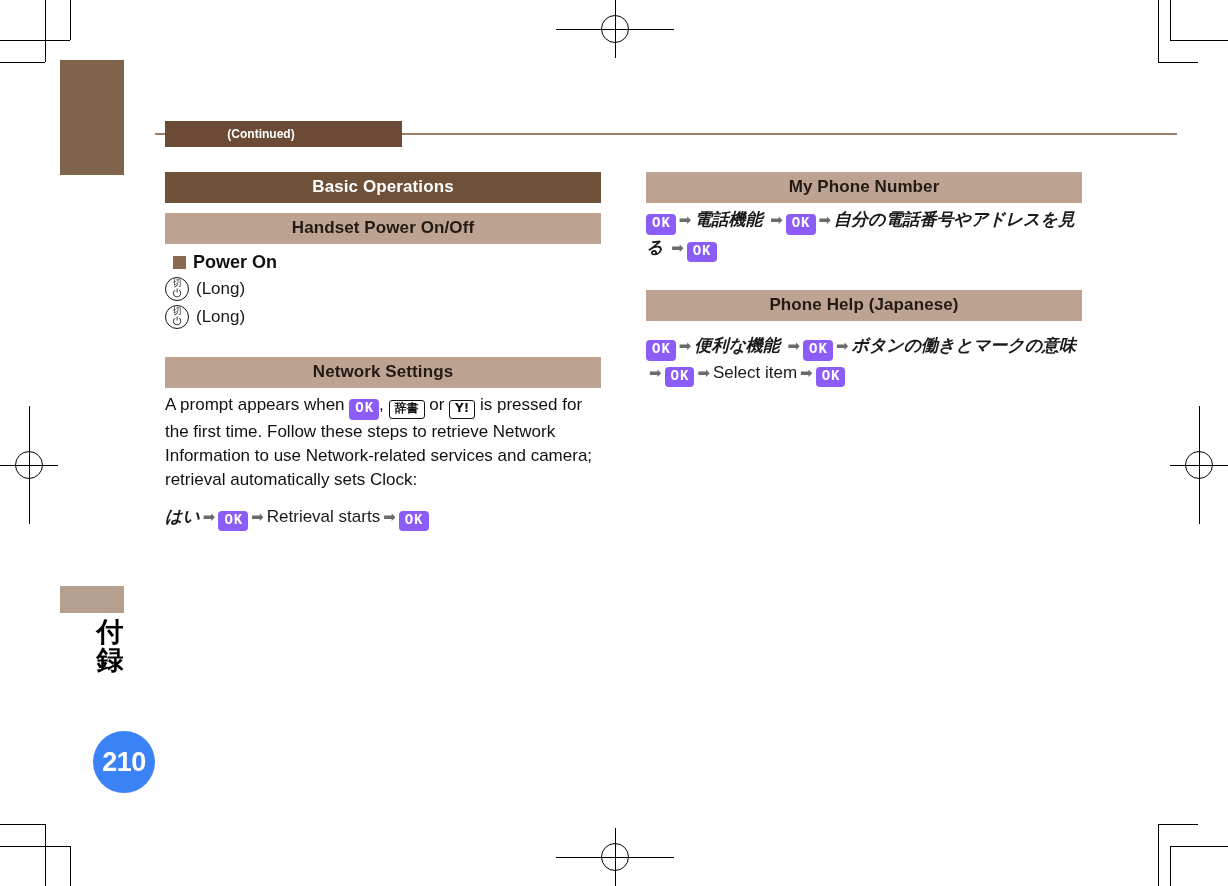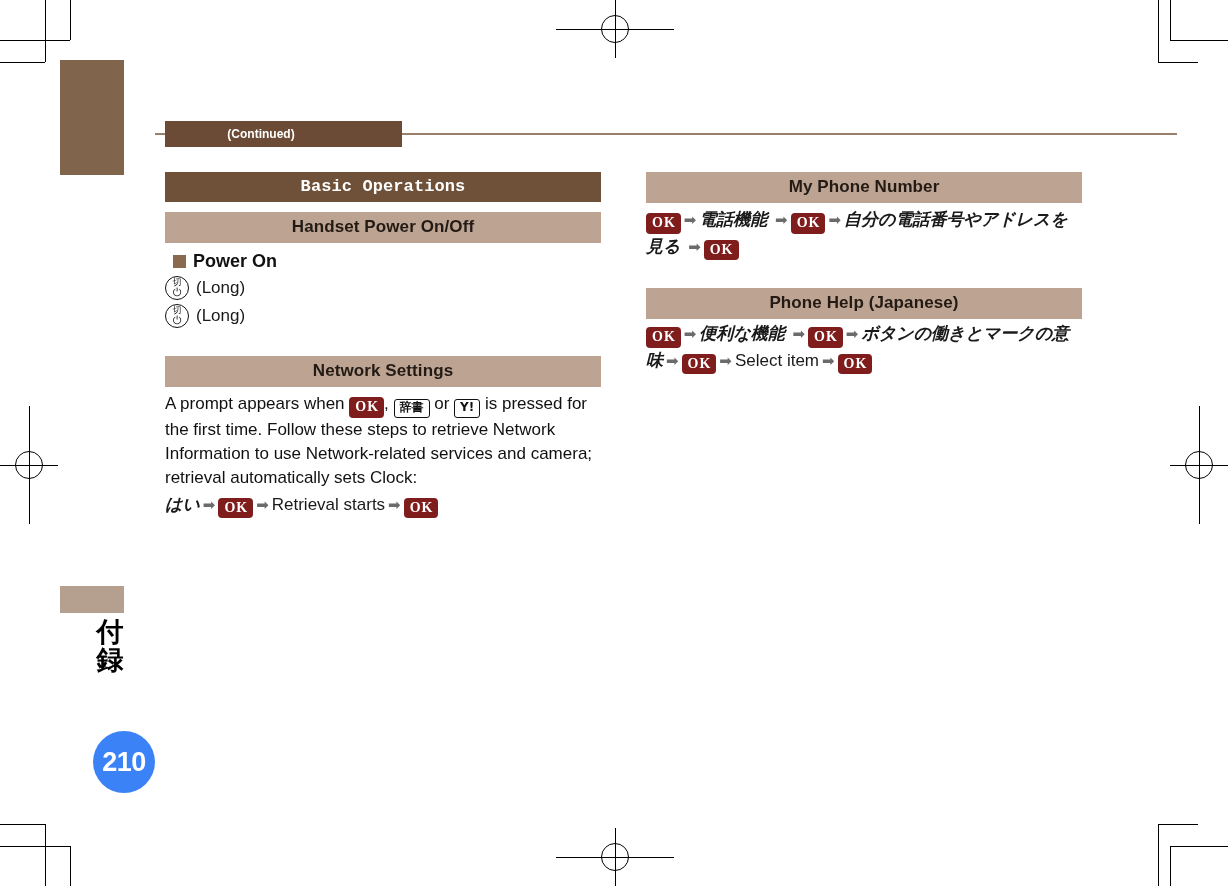--- a/index.html
+++ b/index.html
@@ -92,21 +92,20 @@
   .col-right { left: 646px; }
 
   .bar-major {
     background: #6F5038;
     color: #ffffff;
     font-size: 17px;
     font-weight: 700;
     text-align: center;
     padding: 5px 0 6px 0;
     letter-spacing: 0.1px;
-    font-family: Liberation Mono, monospace;
   }
   .bar-minor {
     background: #BCA392;
     color: #231a14;
     font-size: 17px;
     font-weight: 700;
     text-align: center;
     padding: 5px 0 6px 0;
     margin-top: 28px;
     letter-spacing: 0.1px;
@@ -130,41 +129,41 @@
 
   .para {
     font-size: 17px;
     line-height: 1.42;
     margin-top: 5px;
     color: #111;
   }
   .steps {
     font-size: 17px;
     line-height: 1.45;
-    margin-top: 2px;
+    margin-top: 12px;
   }
   .keyrow {
     display: flex; align-items: center;
     font-size: 17px;
     margin-top: 4px;
   }
 
   
   .key-ok {
     display: inline-block;
-    background: #7f1d1d;
+    background: #8b5cf6;
     color: #ffffff;
     font-size: 14px;
     font-weight: 700;
     letter-spacing: 1px;
     padding: 1px 5px 2px 6px;
     border-radius: 4px;
     vertical-align: -2px;
     line-height: 1.25;
-    font-family: Liberation Serif, serif;
+    font-family: Liberation Mono, monospace;
   }
   .key-out {
     display: inline-block;
     background: #ffffff;
     color: #111;
     border: 1.6px solid #111;
     border-radius: 3px;
     font-size: 12px;
     font-weight: 700;
     padding: 0px 5px 1px 5px;

